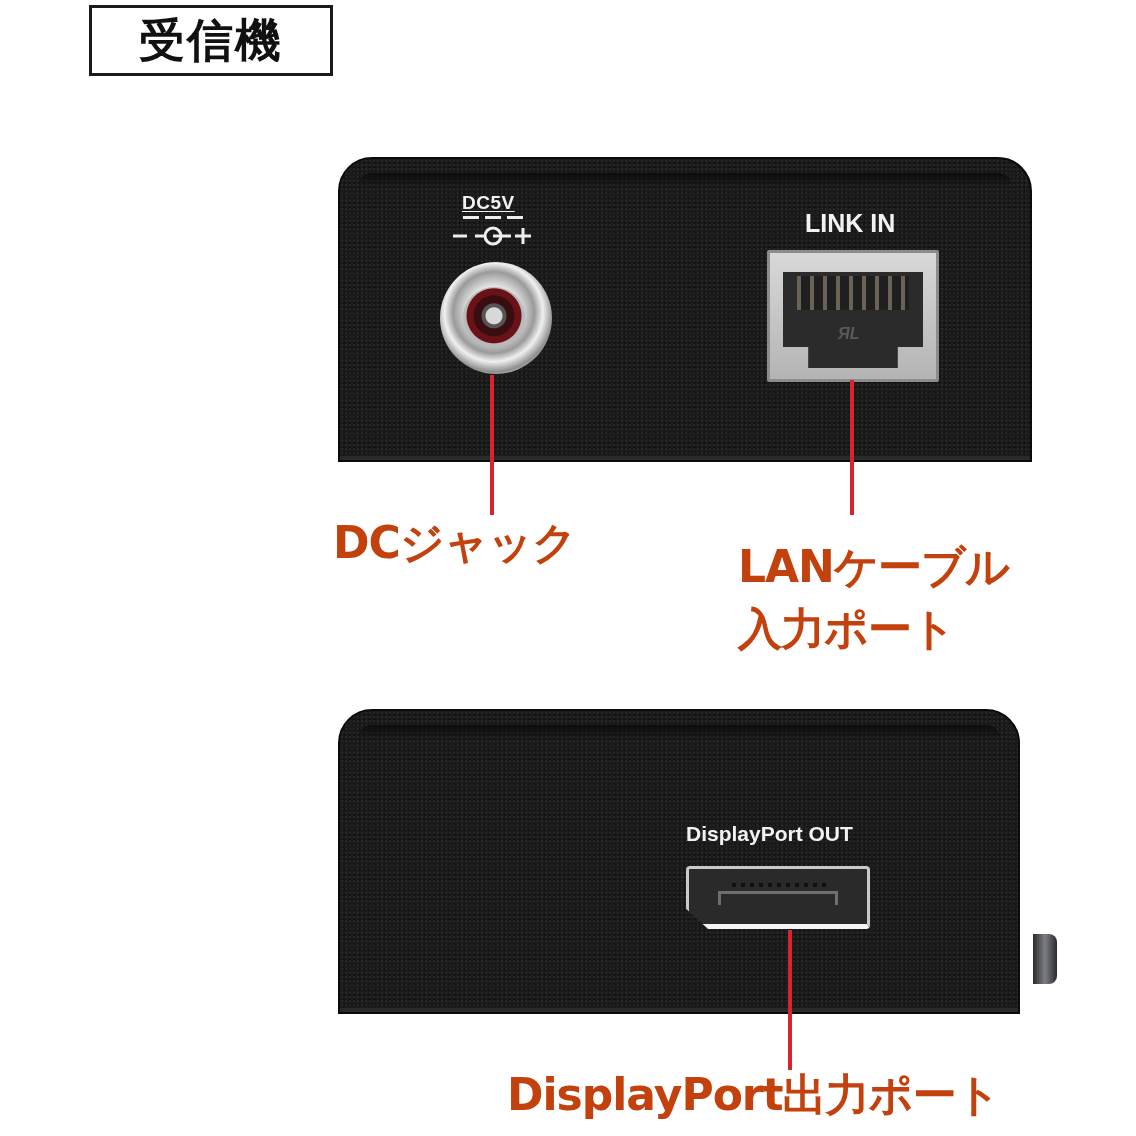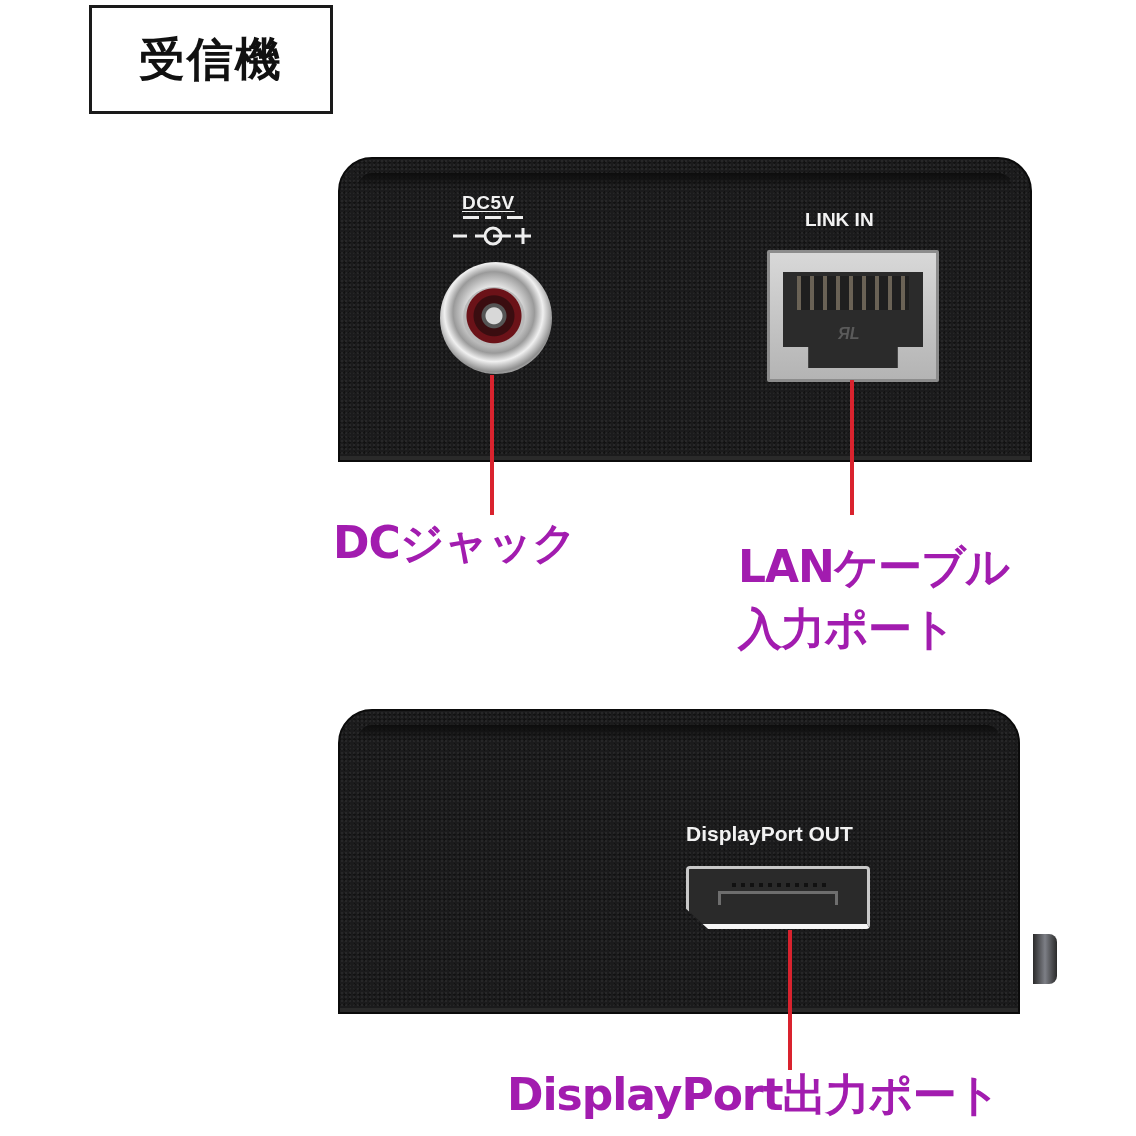--- a/index.html
+++ b/index.html
@@ -1,21 +1,21 @@
 <!DOCTYPE html>
 <html><head>
   <meta charset="utf-8">
   <style>
     html, body { margin:0; padding:0; background:#ffffff; }
     body { width:1136px; height:1136px; position:relative; overflow:hidden;
            font-family:"Liberation Sans", "DejaVu Sans", sans-serif; color:#111; }
     .abs { position:absolute; }
 
     
-    .title-box { left:89px; top:5px; width:244px; height:109px; border:3px solid #1a1a1a;
+    .title-box { left:89px; top:5px; width:244px; height:71px; border:3px solid #1a1a1a;
                  box-sizing:border-box; display:flex; align-items:center; justify-content:center; }
     .title-box span { font-family:"DejaVu Sans", sans-serif; font-weight:bold; font-size:46px;
                       letter-spacing:2px; color:#111; }
 
     
     .device { background:#1b1b1c; border-radius:34px 34px 0 0; box-sizing:border-box;
               border:2px solid #0b0b0b; overflow:hidden;
               background-image:
                 radial-gradient(rgba(255,255,255,0.05) 1px, transparent 1.2px),
                 radial-gradient(rgba(0,0,0,0.35) 1px, transparent 1.2px);
@@ -36,35 +36,35 @@
                  background:repeating-linear-gradient(90deg,#eee 0 16px, transparent 16px 22px); }
     .dc-polarity { left:449px; top:222px; width:90px; height:28px; }
 
     
     .jack { left:440px; top:262px; width:112px; height:112px; border-radius:50%;
             background:radial-gradient(circle at 48% 45%, #cfcfcf 0%, #e8e8e8 30%, #9a9a9a 48%, #f0f0f0 58%, #8e8e8e 70%, #d8d8d8 82%, #6f6f6f 100%); }
     .jack-inner { left:463px; top:287px; width:62px; height:60px; border-radius:50%;
                   background:radial-gradient(circle at 50% 48%, #d8d8d8 0 8px, #555 9px 12px, #3a0d10 13px 20px, #6b1218 21px 27px, #b9b9b9 28px 31px); }
 
     
-    .link-label { left:805px; top:209px; font-size:19px; }
+    .link-label { left:805px; top:209px; font-size:25px; }
     .rj45 { left:767px; top:250px; width:172px; height:132px; box-sizing:border-box;
             background:linear-gradient(#d8d8d8,#b4b4b4); border:3px solid #8c8c8c; border-radius:2px; }
     .rj45-hole { left:783px; top:272px; width:140px; height:96px; background:#2b2b2b;
                  clip-path:polygon(0 0,100% 0,100% 78%,82% 78%,82% 100%,18% 100%,18% 78%,0 78%); }
     .rj45-pins { left:797px; top:276px; width:112px; height:34px;
                  background:repeating-linear-gradient(90deg,#7a7060 0 4px,#1c1c1c 4px 13px); opacity:.8; }
     .rj45-ul { left:838px; top:325px; font-size:16px; color:#5a5a5a; font-weight:bold; font-style:italic; }
 
     
     .leader { width:4px; background:#d9232e; }
 
     
     .callout { font-family:"DejaVu Sans", sans-serif; font-size:44px; font-weight:bold;
-               color:#a21caf; line-height:1.22; white-space:nowrap; letter-spacing:-1px; }
+               color:#c2410c; line-height:1.22; white-space:nowrap; letter-spacing:-1px; }
 
     
     .dp-label { left:686px; top:822px; font-size:21px; font-weight:bold; }
     .dp-port { left:686px; top:866px; width:184px; height:63px; box-sizing:border-box;
                background:#2a2a2a; border:3px solid #c9c9c9; border-bottom:5px solid #f5f5f5;
                clip-path:polygon(0 0,100% 0,100% 100%,12% 100%,0 68%); border-radius:4px; }
     .dp-inner { left:718px; top:891px; width:120px; height:14px; box-sizing:border-box;
                 border:3px solid #6e6e6e; border-bottom:none; }
     .dp-pins { left:732px; top:883px; width:96px; height:4px;
                background:repeating-linear-gradient(90deg,#111 0 4px,transparent 4px 9px); }

